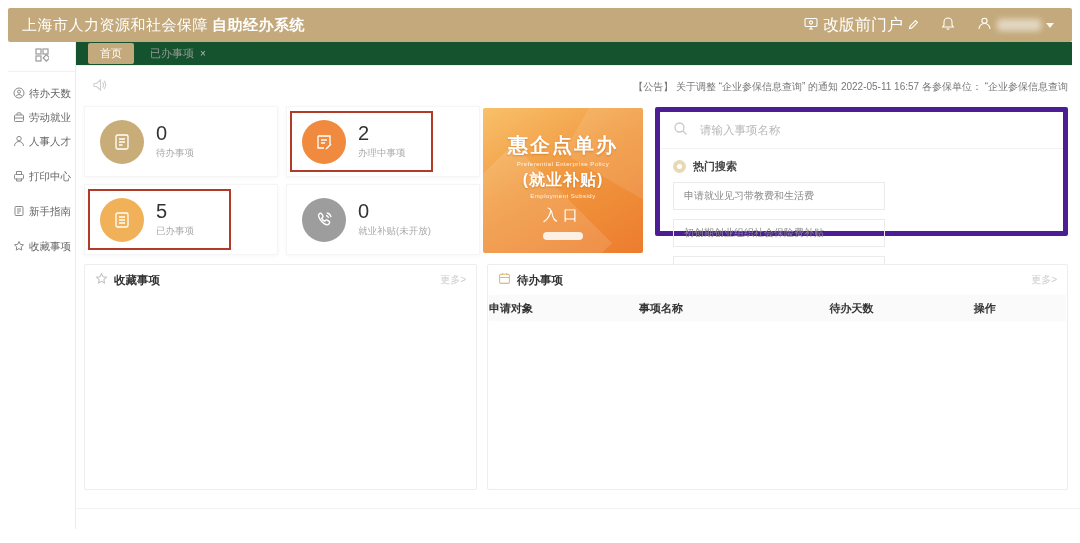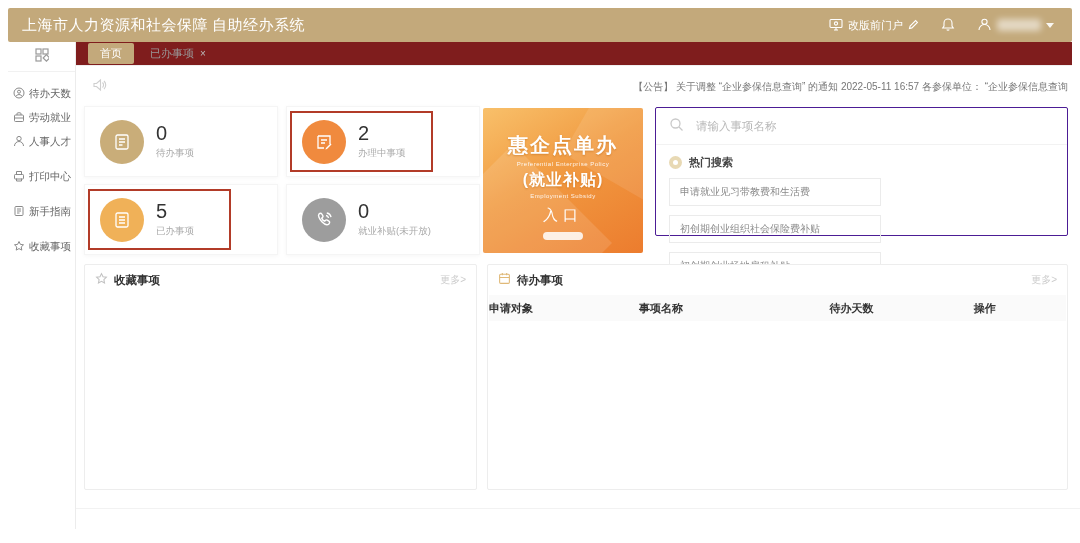--- a/index.html
+++ b/index.html
@@ -3,38 +3,38 @@
 <meta charset="utf-8">
 <style>
   * { box-sizing: border-box; margin: 0; padding: 0; }
   body { background:#fff; font-family:"Liberation Sans","DejaVu Sans",sans-serif; }
   .page { position:relative; width:1080px; height:543px; background:#fff; overflow:hidden; }
 
   
   .header { position:absolute; left:8px; top:8px; width:1064px; height:34px;
     background:#c3a97b; border-radius:2px; display:flex; align-items:center; color:#fff; }
   .header-title { margin-left:14px; font-size:15px; letter-spacing:.5px; }
-  .header-title .bold { font-weight:normal; margin-left:4px; }
-  .header-right { margin-left:auto; display:flex; align-items:center; gap:22px; margin-right:18px; font-size:11px; }
+  .header-title .bold { font-weight:bold; margin-left:4px; }
+  .header-right { margin-left:auto; display:flex; align-items:center; gap:22px; margin-right:18px; font-size:16px; }
   .portal { display:flex; align-items:center; gap:5px; cursor:pointer; }
   .user-box { display:flex; align-items:center; gap:5px; cursor:pointer; }
   .blur-name { width:44px; height:12px; background:rgba(255,255,255,.55); filter:blur(3px); border-radius:3px; }
   .chev { width:0; height:0; border-left:4px solid transparent; border-right:4px solid transparent; border-top:5px solid rgba(255,255,255,.9); }
 
   
   .sidebar { position:absolute; left:8px; top:42px; width:68px; bottom:14px; background:#fff; border-right:1px solid #ececec; }
   .sb-top { height:30px; display:flex; align-items:center; justify-content:center; border-bottom:1px solid #f1f1f1; }
   .sb-menu { padding-top:10px; }
   .sb-item { display:flex; align-items:center; gap:4px; padding:5px 0 5px 5px; font-size:10.5px; color:#666; cursor:pointer; white-space:nowrap; }
   .sb-item.gap { margin-top:11px; }
   .sb-item svg { flex:0 0 auto; }
 
   
   .tabbar { position:absolute; left:76px; top:42px; right:8px; height:24px;
-    background:#7f1d1d; border-bottom:1px solid #efefef; display:flex; align-items:center; padding-left:12px; gap:16px; }
+    background:#14532d; border-bottom:1px solid #efefef; display:flex; align-items:center; padding-left:12px; gap:16px; }
   .tab-active { background:#c3a97b; color:#fff; font-size:11px; padding:3px 12px; border-radius:2px; cursor:pointer; }
   .tab { color:#999; font-size:11px; display:flex; align-items:center; gap:6px; cursor:pointer; }
   .tab-x { color:#bbb; font-size:10px; }
 
   
   .announce { position:absolute; left:92px; top:76px; right:12px; height:22px; display:flex; align-items:center; }
   .announce-text { margin-left:auto; color:#777; font-size:10px; }
 
   
   .stats { position:absolute; left:84px; top:106px; width:396px; height:150px;
@@ -56,21 +56,21 @@
   .banner::after { content:""; position:absolute; right:-50px; top:-30px; width:110px; height:110px;
     background:rgba(255,255,255,.10); transform:rotate(30deg); }
   .b-title { font-size:20px; font-weight:bold; margin-top:24px; letter-spacing:2px; text-shadow:0 1px 2px rgba(170,85,0,.4); position:relative; z-index:1; }
   .b-en { font-size:6px; opacity:.9; margin-top:2px; letter-spacing:.5px; position:relative; z-index:1; }
   .b-l2 { font-size:16px; font-weight:bold; margin-top:3px; letter-spacing:1px; text-shadow:0 1px 2px rgba(170,85,0,.4); position:relative; z-index:1; }
   .b-entry { font-size:15px; margin-top:7px; letter-spacing:5px; position:relative; z-index:1; }
   .b-pill { width:40px; height:8px; background:rgba(255,255,255,.85); border-radius:4px; margin:7px auto 0; position:relative; z-index:1; }
 
   
   .searchpanel { position:absolute; left:655px; top:107px; width:413px; height:129px;
-    background:#fff; border:1px solid #4c1d95; border-radius:2px; }
+    background:#fff; border:5px solid #4c1d95; border-radius:2px; }
   .search-row { height:37px; border-bottom:1px solid #f2f2f2; display:flex; align-items:center; padding-left:13px; gap:12px; cursor:text; }
   .search-input { border:none; outline:none; font-size:11.5px; color:#333; width:300px; font-family:inherit; }
   .search-input::placeholder { color:#b9b9b9; }
   .hot-row { display:flex; align-items:center; gap:7px; padding:10px 0 4px 13px; }
   .hot-icon { width:13px; height:13px; border-radius:50%; background:#e8d9b4; display:flex; align-items:center; justify-content:center; }
   .hot-icon span { width:5px; height:5px; border-radius:50%; background:#fff; display:block; }
   .hot-title { font-size:11px; font-weight:bold; color:#444; }
   .tags { padding:4px 10px 10px 13px; display:flex; flex-wrap:wrap; gap:9px 6px; }
   .tag { border:1px solid #ebebeb; color:#8a8a8a; font-size:10px; padding:6px 10px; width:212px; cursor:pointer; white-space:nowrap; overflow:hidden; }
 

